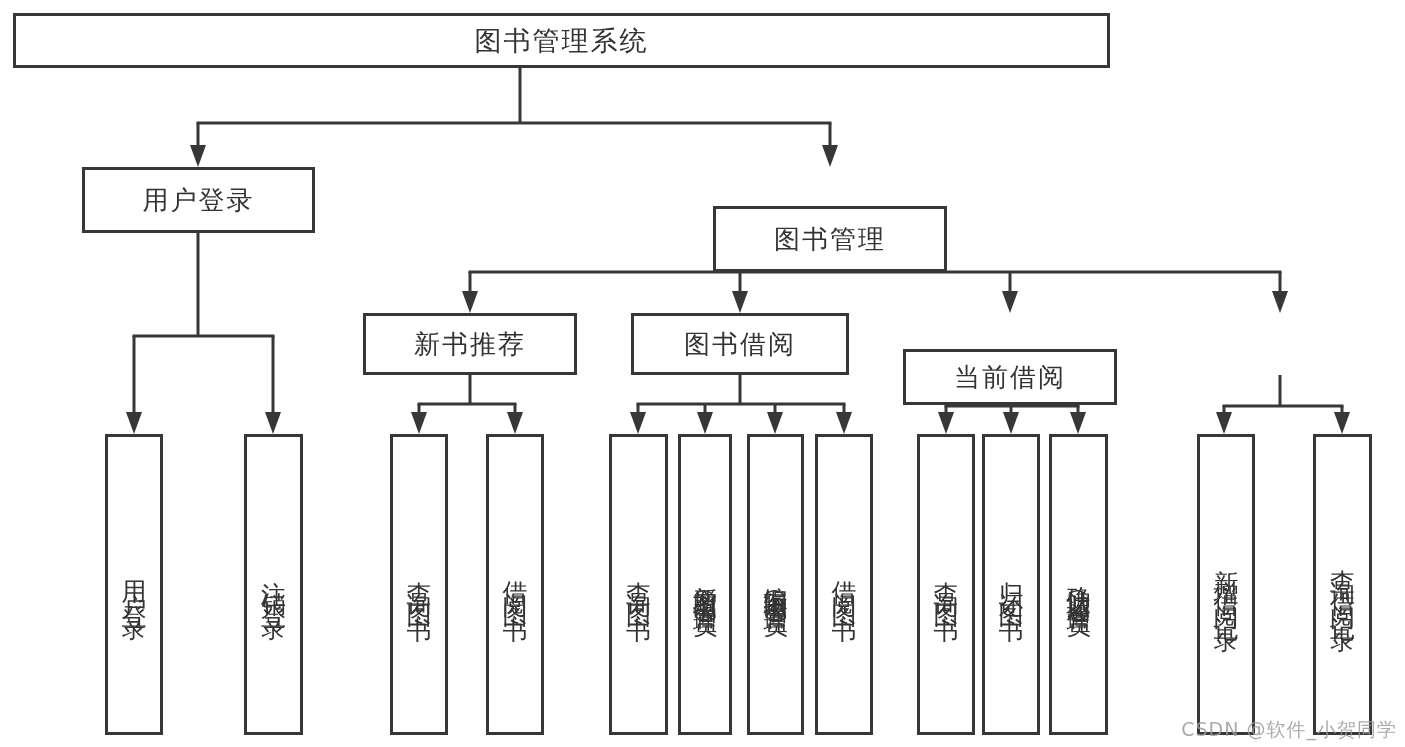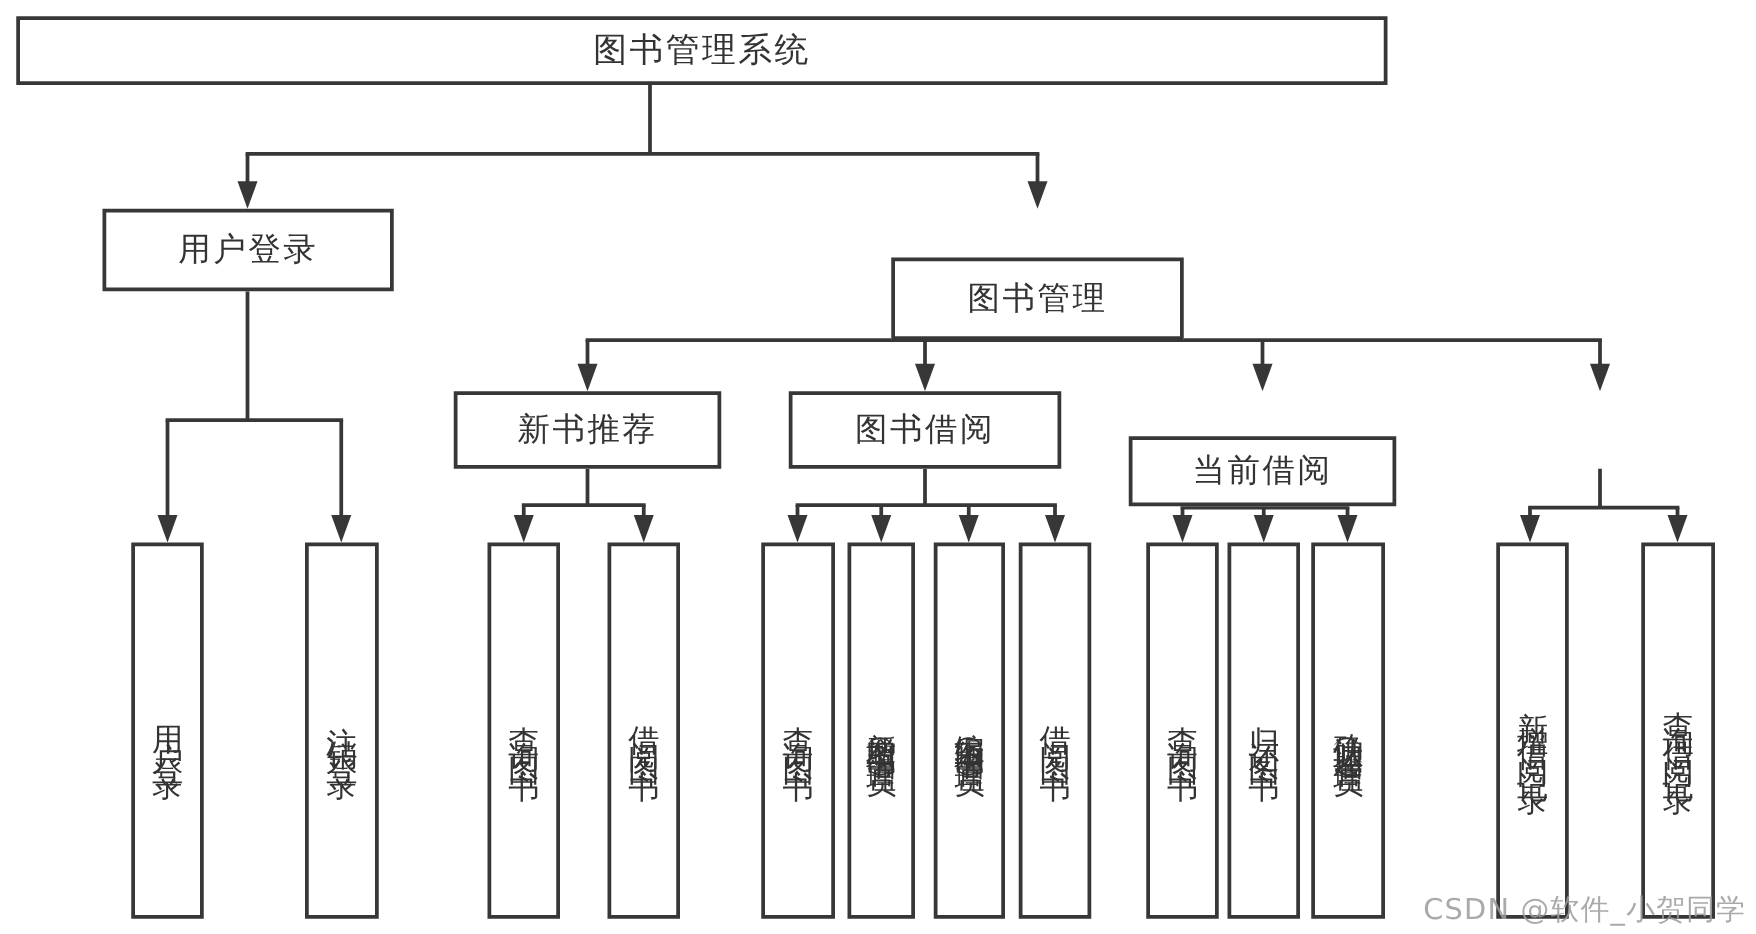--- a/index.html
+++ b/index.html
@@ -42,21 +42,21 @@
     text-orientation:mixed;
     font-size:25px;
     letter-spacing:12px;
     line-height:1;
   }
   .vbox.dense { letter-spacing:4px; font-size:24px; }
   .watermark {
     position:absolute;
     right:8px;
     bottom:4px;
-    font-size:23px;
+    font-size:19px;
     color:#9c9c9c;
     opacity:0.85;
     letter-spacing:1px;
     white-space:nowrap;
     z-index:5;
   }
 
   
   #n-root          { left:13px;   top:13px;  width:1097px; height:55px; }
   #n-user-login    { left:82px;   top:167px; width:233px;  height:66px; }

